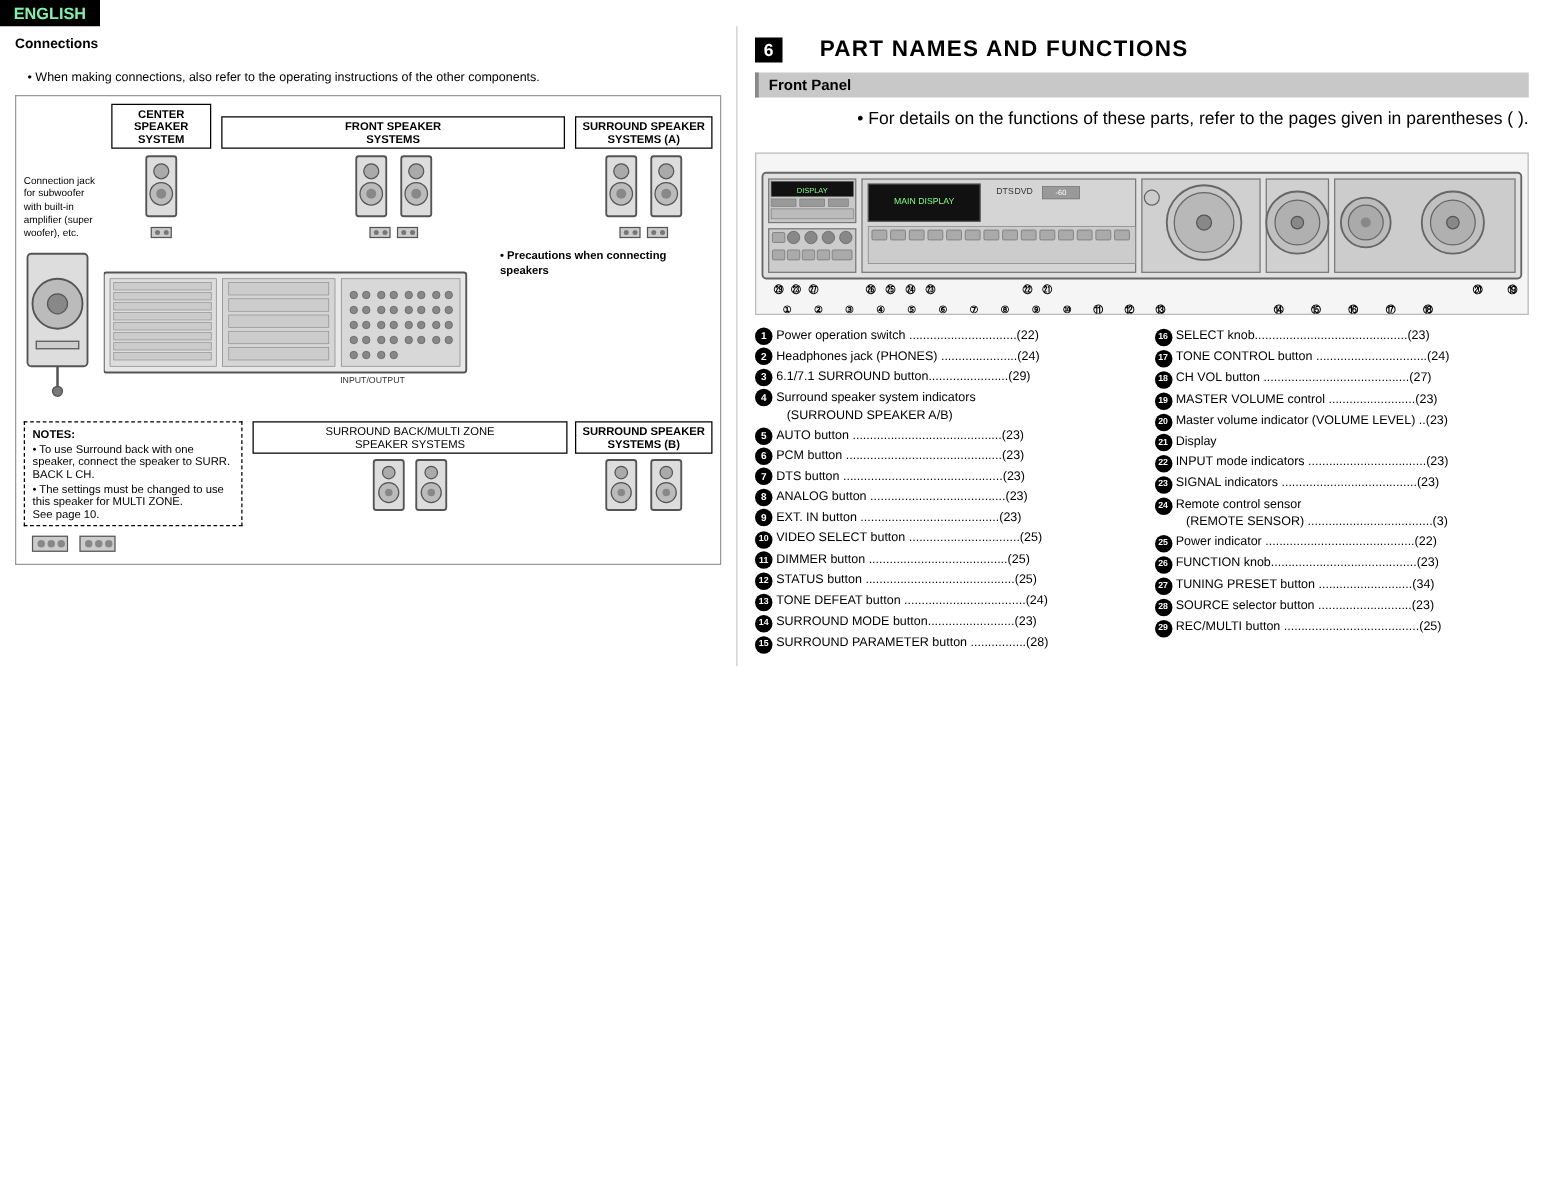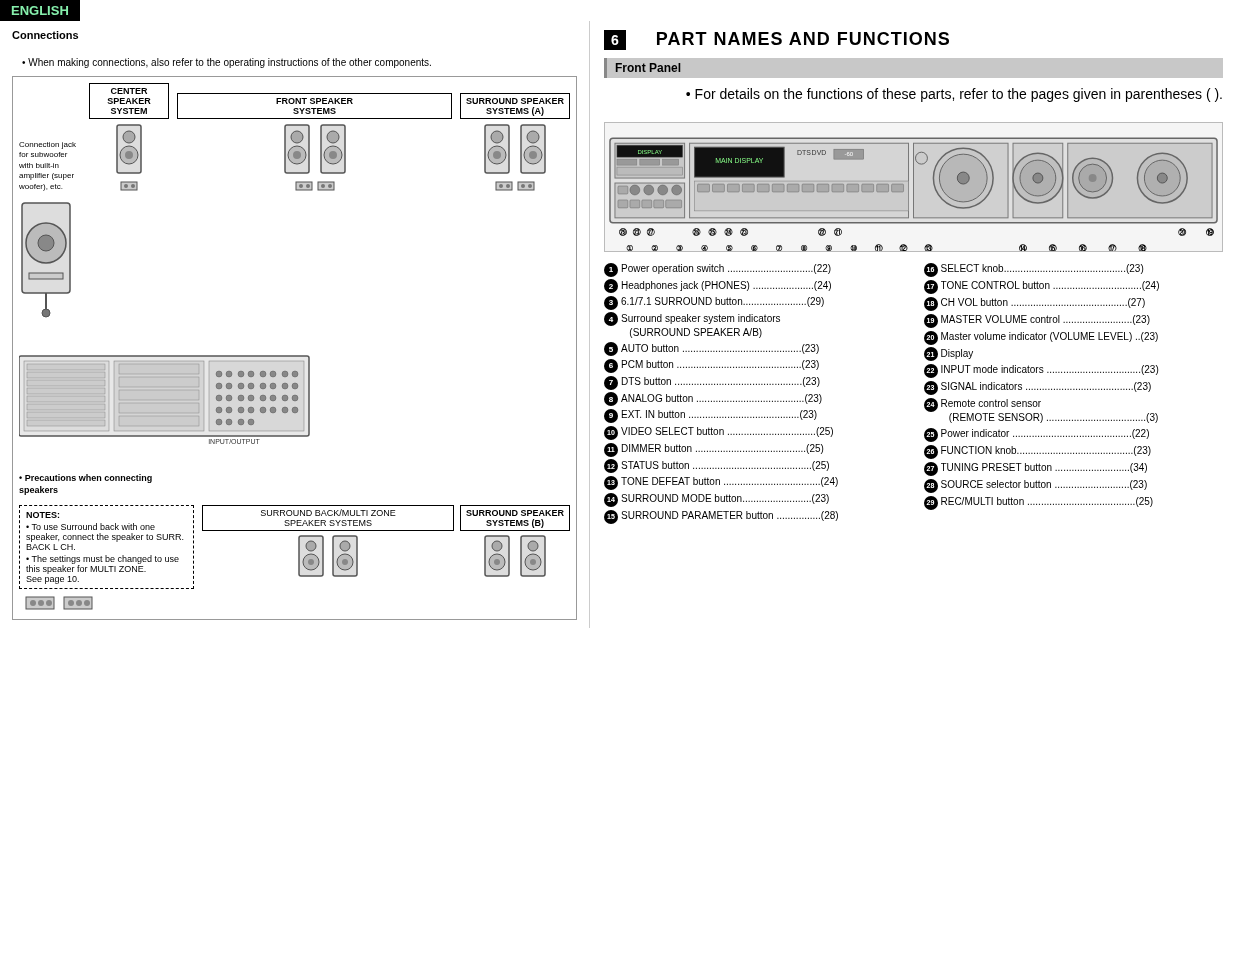--- a/index.html
+++ b/index.html
@@ -259,21 +259,21 @@
             </svg>
             <svg width="18" height="12">
               <rect x="1" y="2" width="16" height="8" fill="#ccc" stroke="#555" stroke-width="1"></rect>
               <circle cx="6" cy="6" r="2" fill="#777"></circle>
               <circle cx="13" cy="6" r="2" fill="#777"></circle>
             </svg>
           </div>
         </div>
       </div>
 
-      <div style="display:flex; gap:6px; position:relative;flex-direction:column;">
+      <div style="display:flex; gap:6px; position:relative;">
 
         <div style="width:58px;">
           <svg width="55" height="130">
             <rect x="3" y="5" width="48" height="90" rx="3" fill="#ddd" stroke="#555" stroke-width="1.5"></rect>
             <circle cx="27" cy="45" r="20" fill="#bbb" stroke="#555" stroke-width="1.5"></circle>
             <circle cx="27" cy="45" r="8" fill="#888" stroke="#555" stroke-width="1"></circle>
             <rect x="10" y="75" width="34" height="6" fill="#ccc" stroke="#555" stroke-width="1"></rect>
 
             <line x1="27" y1="95" x2="27" y2="115" stroke="#555" stroke-width="2"></line>
             <circle cx="27" cy="115" r="4" fill="#777" stroke="#555" stroke-width="1"></circle>

